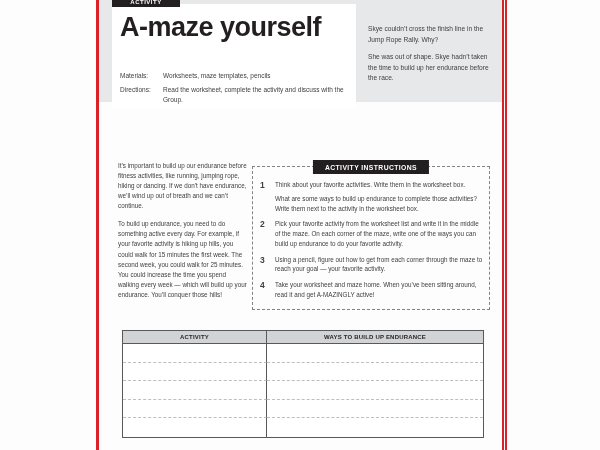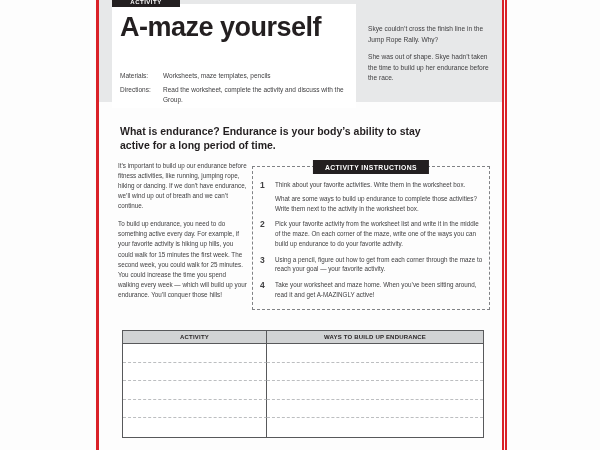--- a/index.html
+++ b/index.html
@@ -80,21 +80,20 @@
     </div>
     <div class="tag">
         <span>ACTIVITY</span>
       </div>
     <div class="side-note">
       <p>Skye couldn’t cross the finish line in the Jump Rope Rally. Why?</p>
       <p>She was out of shape. Skye hadn’t taken the time to build up her endurance before the race.</p>
     </div>
   </div>
 
-  <div class="intro-heading">What is endurance? Endurance is your body’s ability to stay active for a long period of time.</div>
 
   <div class="intro-col">
     <p>It’s important to build up our endurance before fitness activities, like running, jumping rope, hiking or dancing. If we don’t have endurance, we’ll wind up out of breath and we can’t continue.</p>
     <p>To build up endurance, you need to do something active every day. For example, if your favorite activity is hiking up hills, you could walk for 15 minutes the first week. The second week, you could walk for 25 minutes. You could increase the time you spend walking every week — which will build up your endurance. You’ll conquer those hills!</p>
   </div>
 
   <div class="instructions-box">
     <div class="instructions-badge">ACTIVITY INSTRUCTIONS</div>
     <div class="steps">
       <div class="step">

